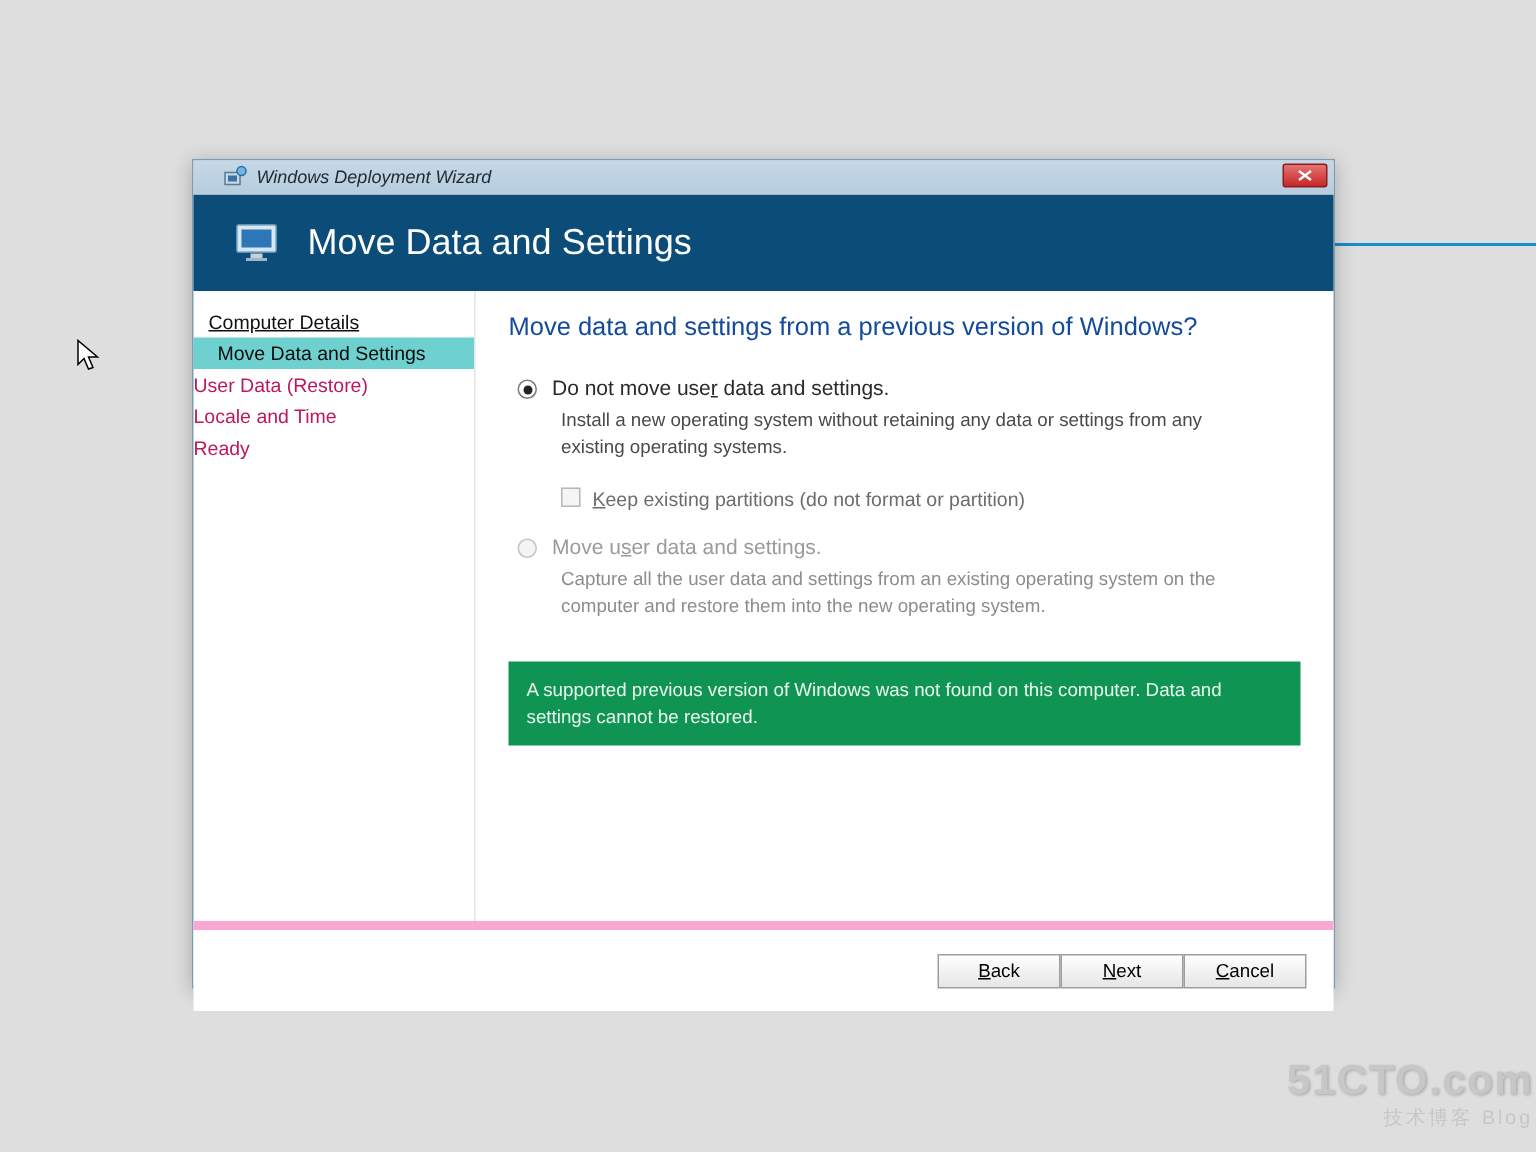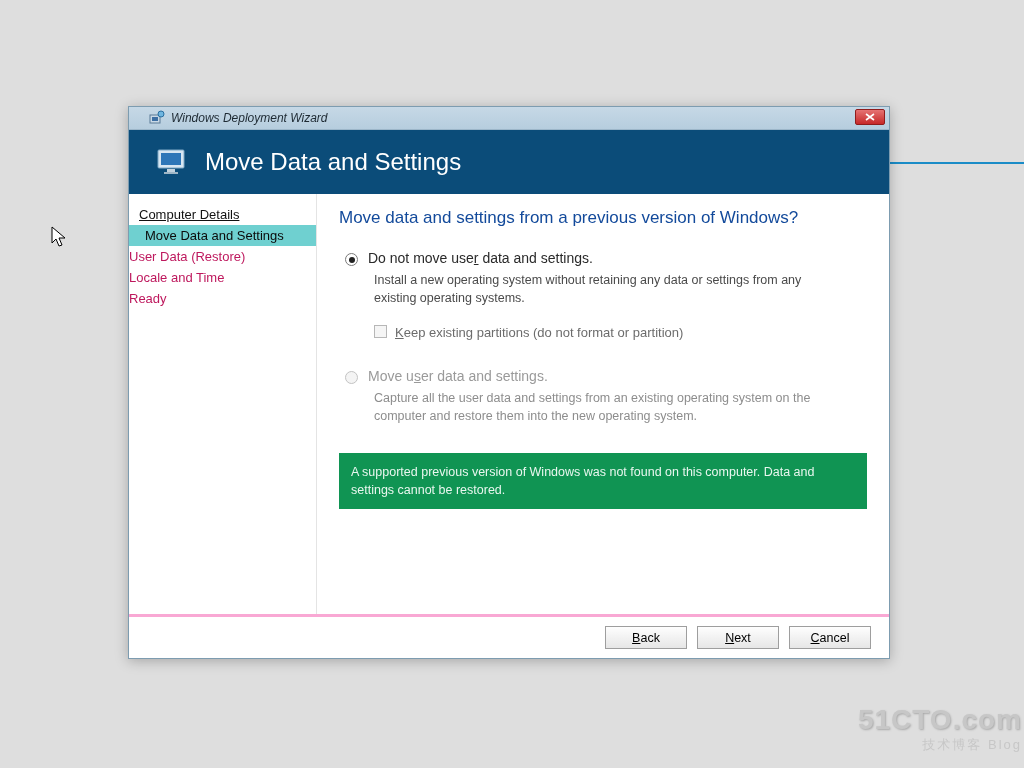--- a/index.html
+++ b/index.html
@@ -128,42 +128,42 @@
   .radio-label { font-size: 14px; color: #2a2a2a; }
   .radio-label.disabled { color: #9a9a9a; }
   .radio-desc {
     font-size: 12.5px; color: #4a4a4a;
     margin: 2px 0 18px 29px; line-height: 1.4;
     max-width: 470px;
   }
   .radio-desc.disabled { color: #8d8d8d; }
   .check-row {
     display: flex; align-items: flex-start;
-    margin-left: 29px; margin-bottom: 28px;
+    margin-left: 29px; margin-bottom: 16px;
   }
   .checkbox {
     width: 13px; height: 13px; border: 1px solid #b7b7b7;
     background: #f5f5f5; margin-right: 8px;
   }
   .check-label { font-size: 13px; color: #6c6c6c; }
 
   .status-box {
     margin-top: 28px;
     background: #109453;
     color: #e9f7ef;
     font-size: 12.5px;
     padding: 10px 12px;
     line-height: 1.45;
   }
 
   .footer {
-    height: 44px;
-    border-top: 3px solid #f9a8d4;
+    height: 60px;
+    border-top: 6px solid #f9a8d4;
     display: flex; align-items: center; justify-content: flex-end;
-    padding-right: 18px; gap: 10px;
+    padding-right: 18px; gap: 0;
     background: #fff;
   }
   .btn {
     min-width: 82px; height: 23px;
     font-size: 12.5px;
     background: linear-gradient(#fefefe,#e6e6e6);
     border: 1px solid #9e9e9e;
     cursor: pointer;
     padding: 0 8px;
   }

